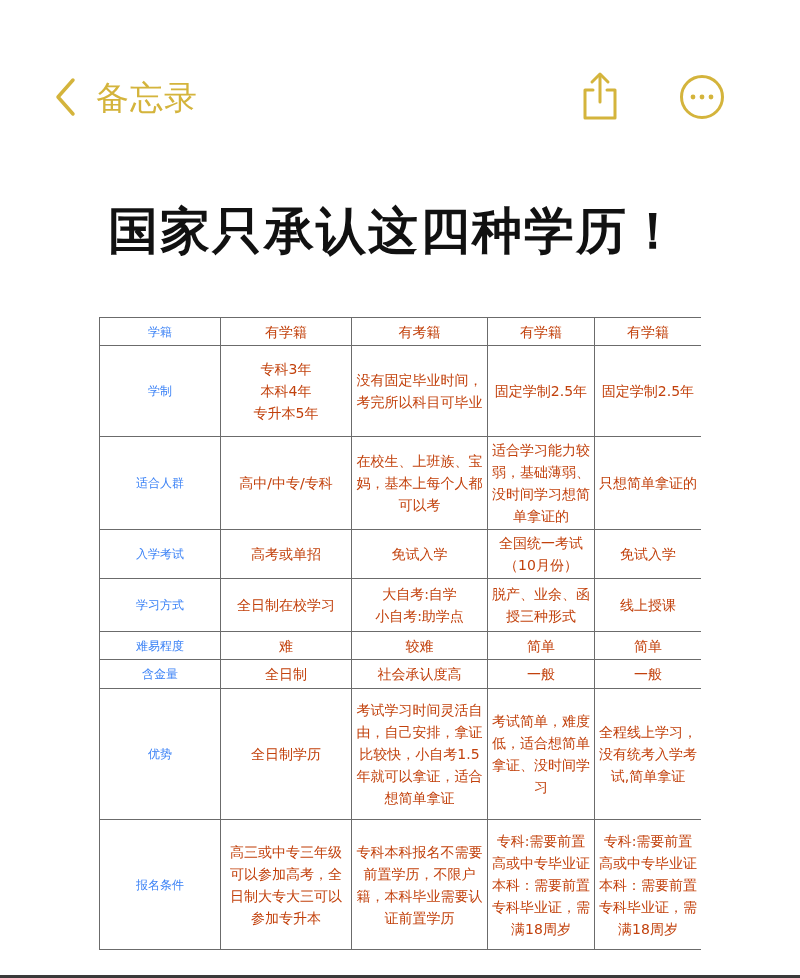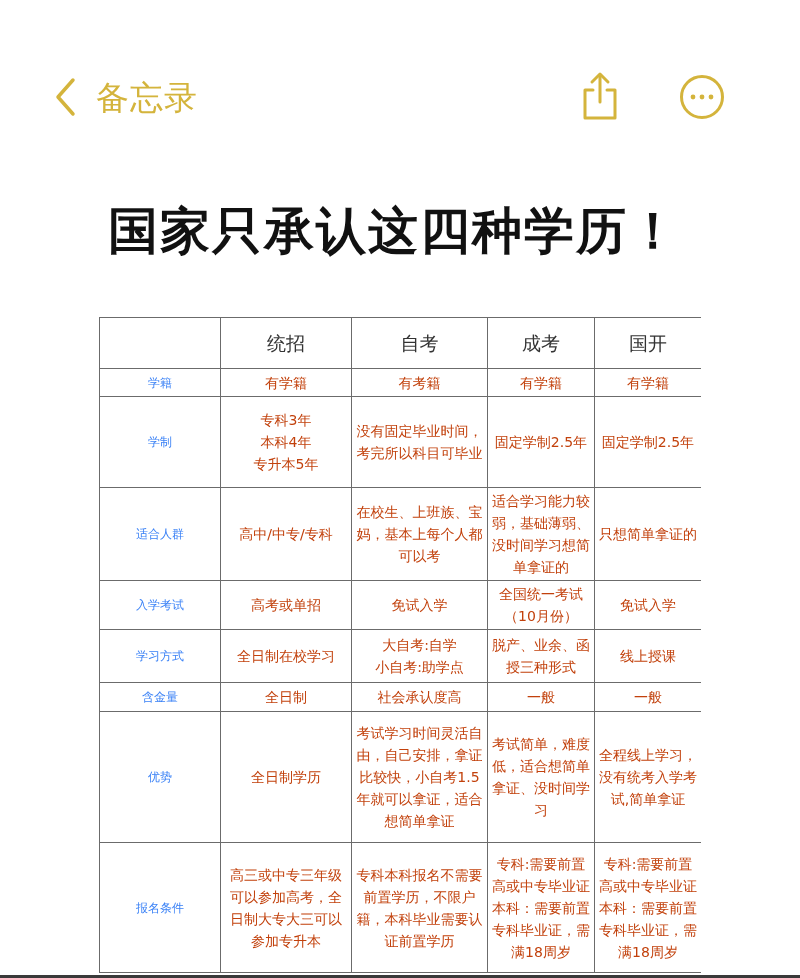--- a/index.html
+++ b/index.html
@@ -139,27 +139,20 @@
 <div class="table-wrap">
   <table class="compare">
     <colgroup>
       <col style="width:121px">
       <col style="width:131px">
       <col style="width:136px">
       <col style="width:107px">
       <col style="width:107px">
     </colgroup>
     <tbody>
-        <tr style="height:51px">
-      <th></th>
-      <th>统招</th>
-      <th>自考</th>
-      <th>成考</th>
-      <th>国开</th>
-    </tr>
     <tr style="height:28px">
       <td class="row-label">学籍</td>
       <td>有学籍</td>
       <td>有考籍</td>
       <td>有学籍</td>
       <td>有学籍</td>
     </tr>
     <tr style="height:91px">
       <td class="row-label">学制</td>
       <td>专科3年
@@ -185,20 +178,27 @@
       <td>免试入学</td>
     </tr>
     <tr style="height:53px">
       <td class="row-label">学习方式</td>
       <td>全日制在校学习</td>
       <td>大自考:自学
 小自考:助学点</td>
       <td>脱产、业余、函授三种形式</td>
       <td>线上授课</td>
     </tr>
+    <tr style="height:28px">
+      <td class="row-label">难易程度</td>
+      <td>难</td>
+      <td>较难</td>
+      <td>简单</td>
+      <td>简单</td>
+    </tr>
     <tr style="height:29px">
       <td class="row-label">含金量</td>
       <td>全日制</td>
       <td>社会承认度高</td>
       <td>一般</td>
       <td>一般</td>
     </tr>
     <tr style="height:131px">
       <td class="row-label">优势</td>
       <td>全日制学历</td>

